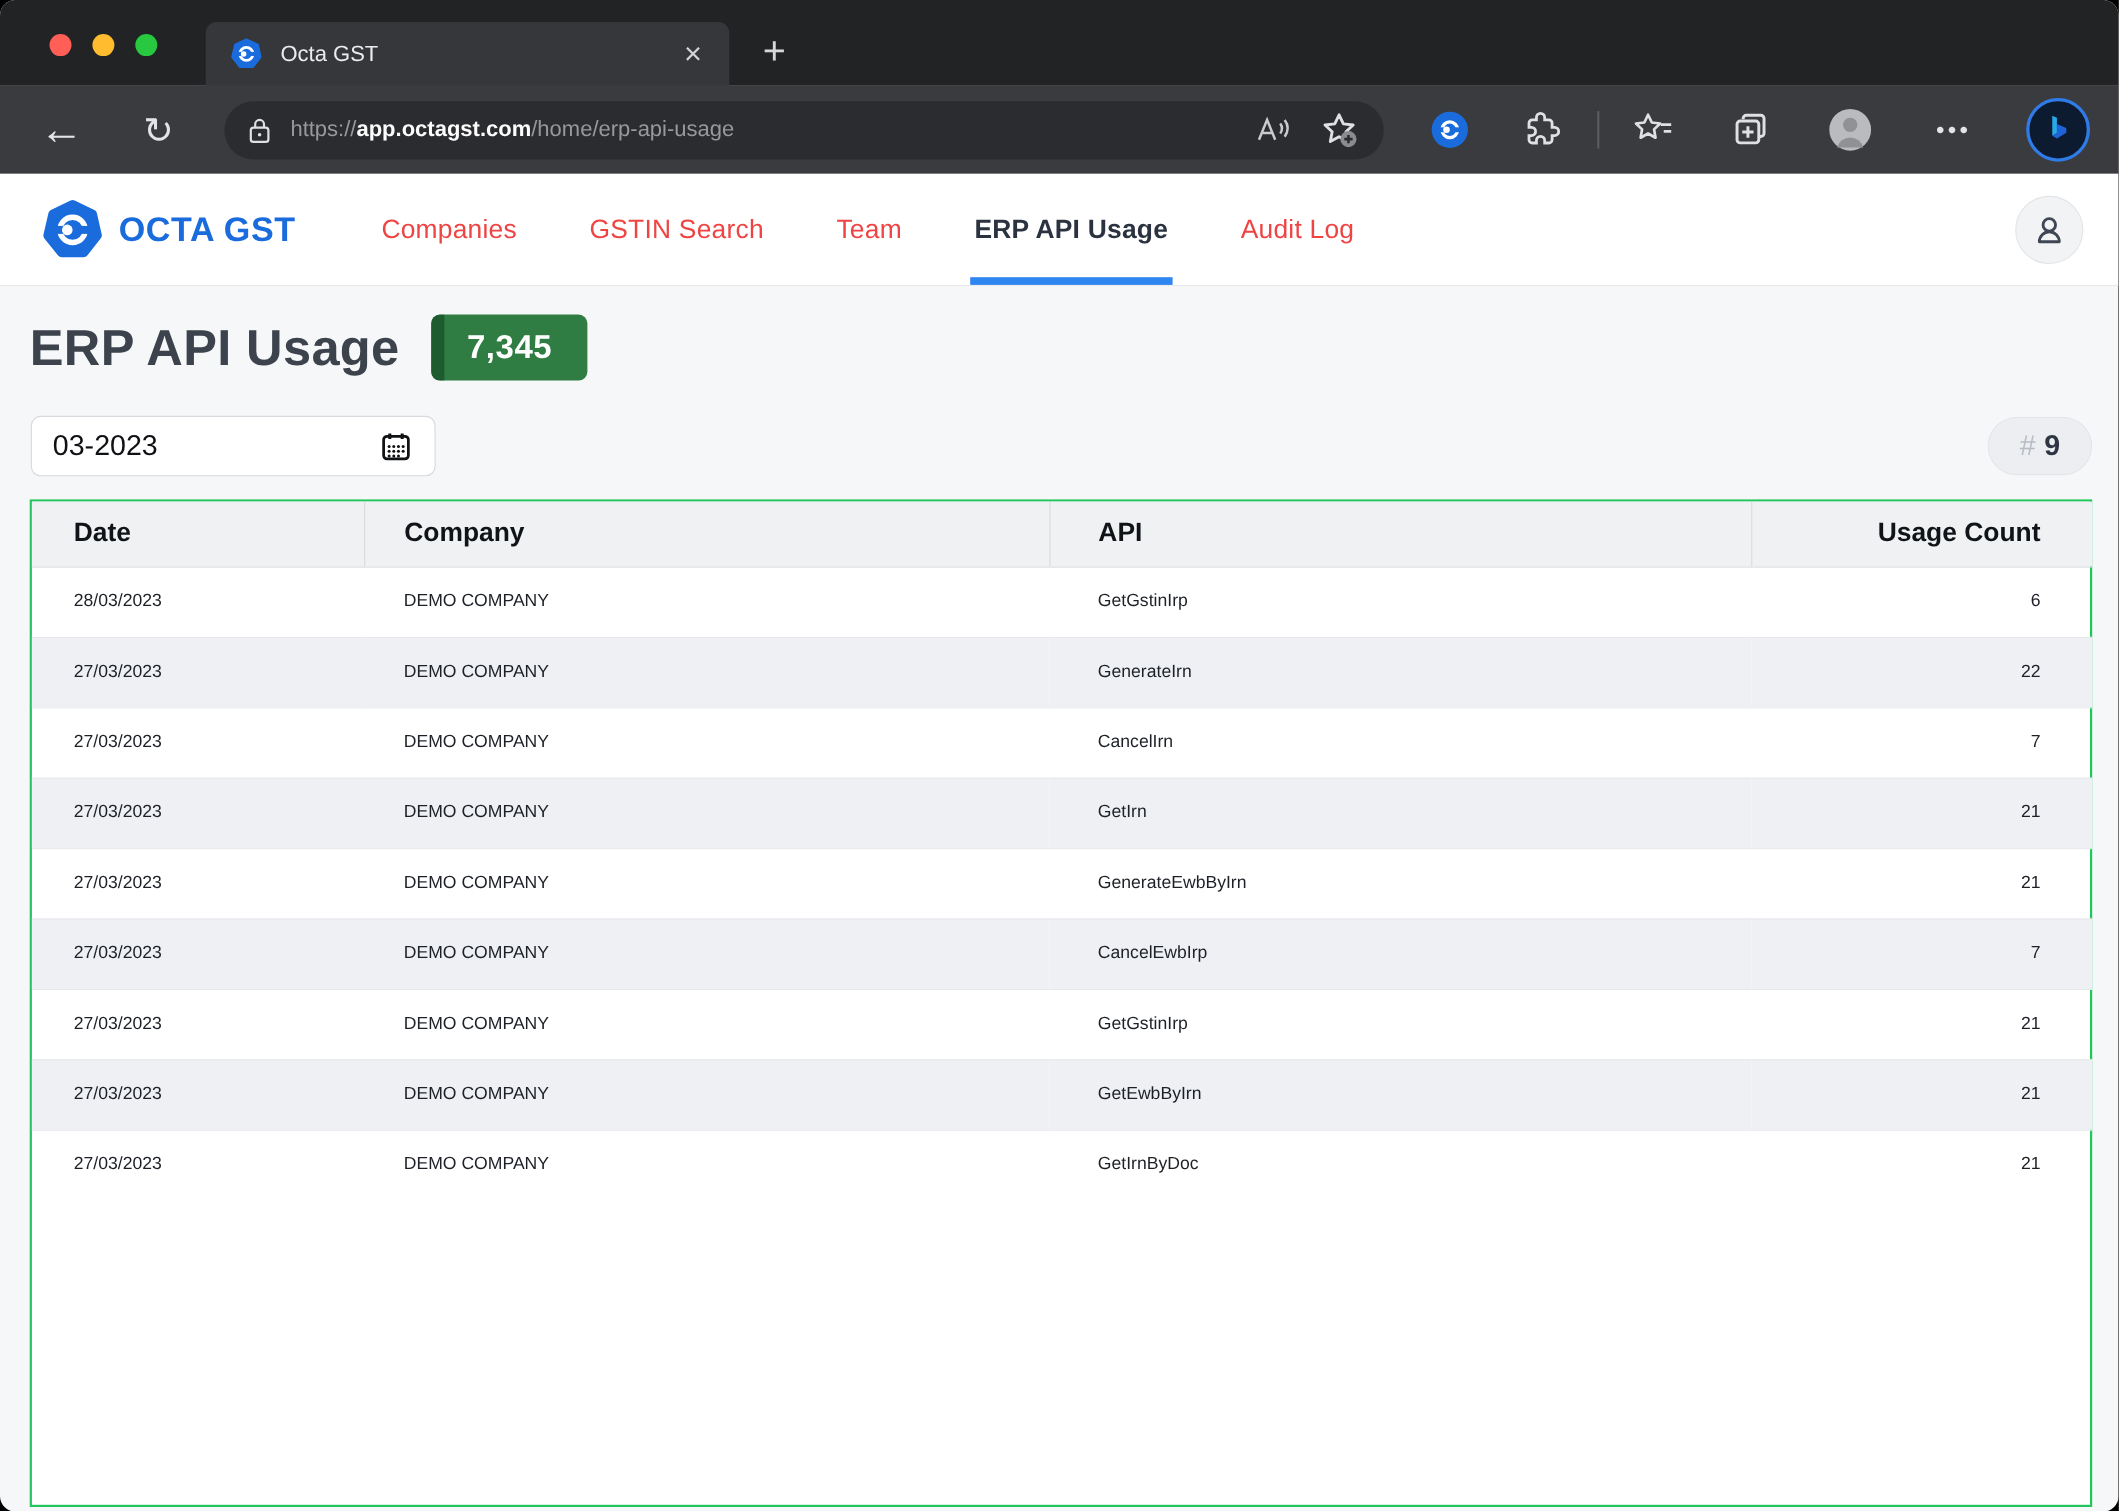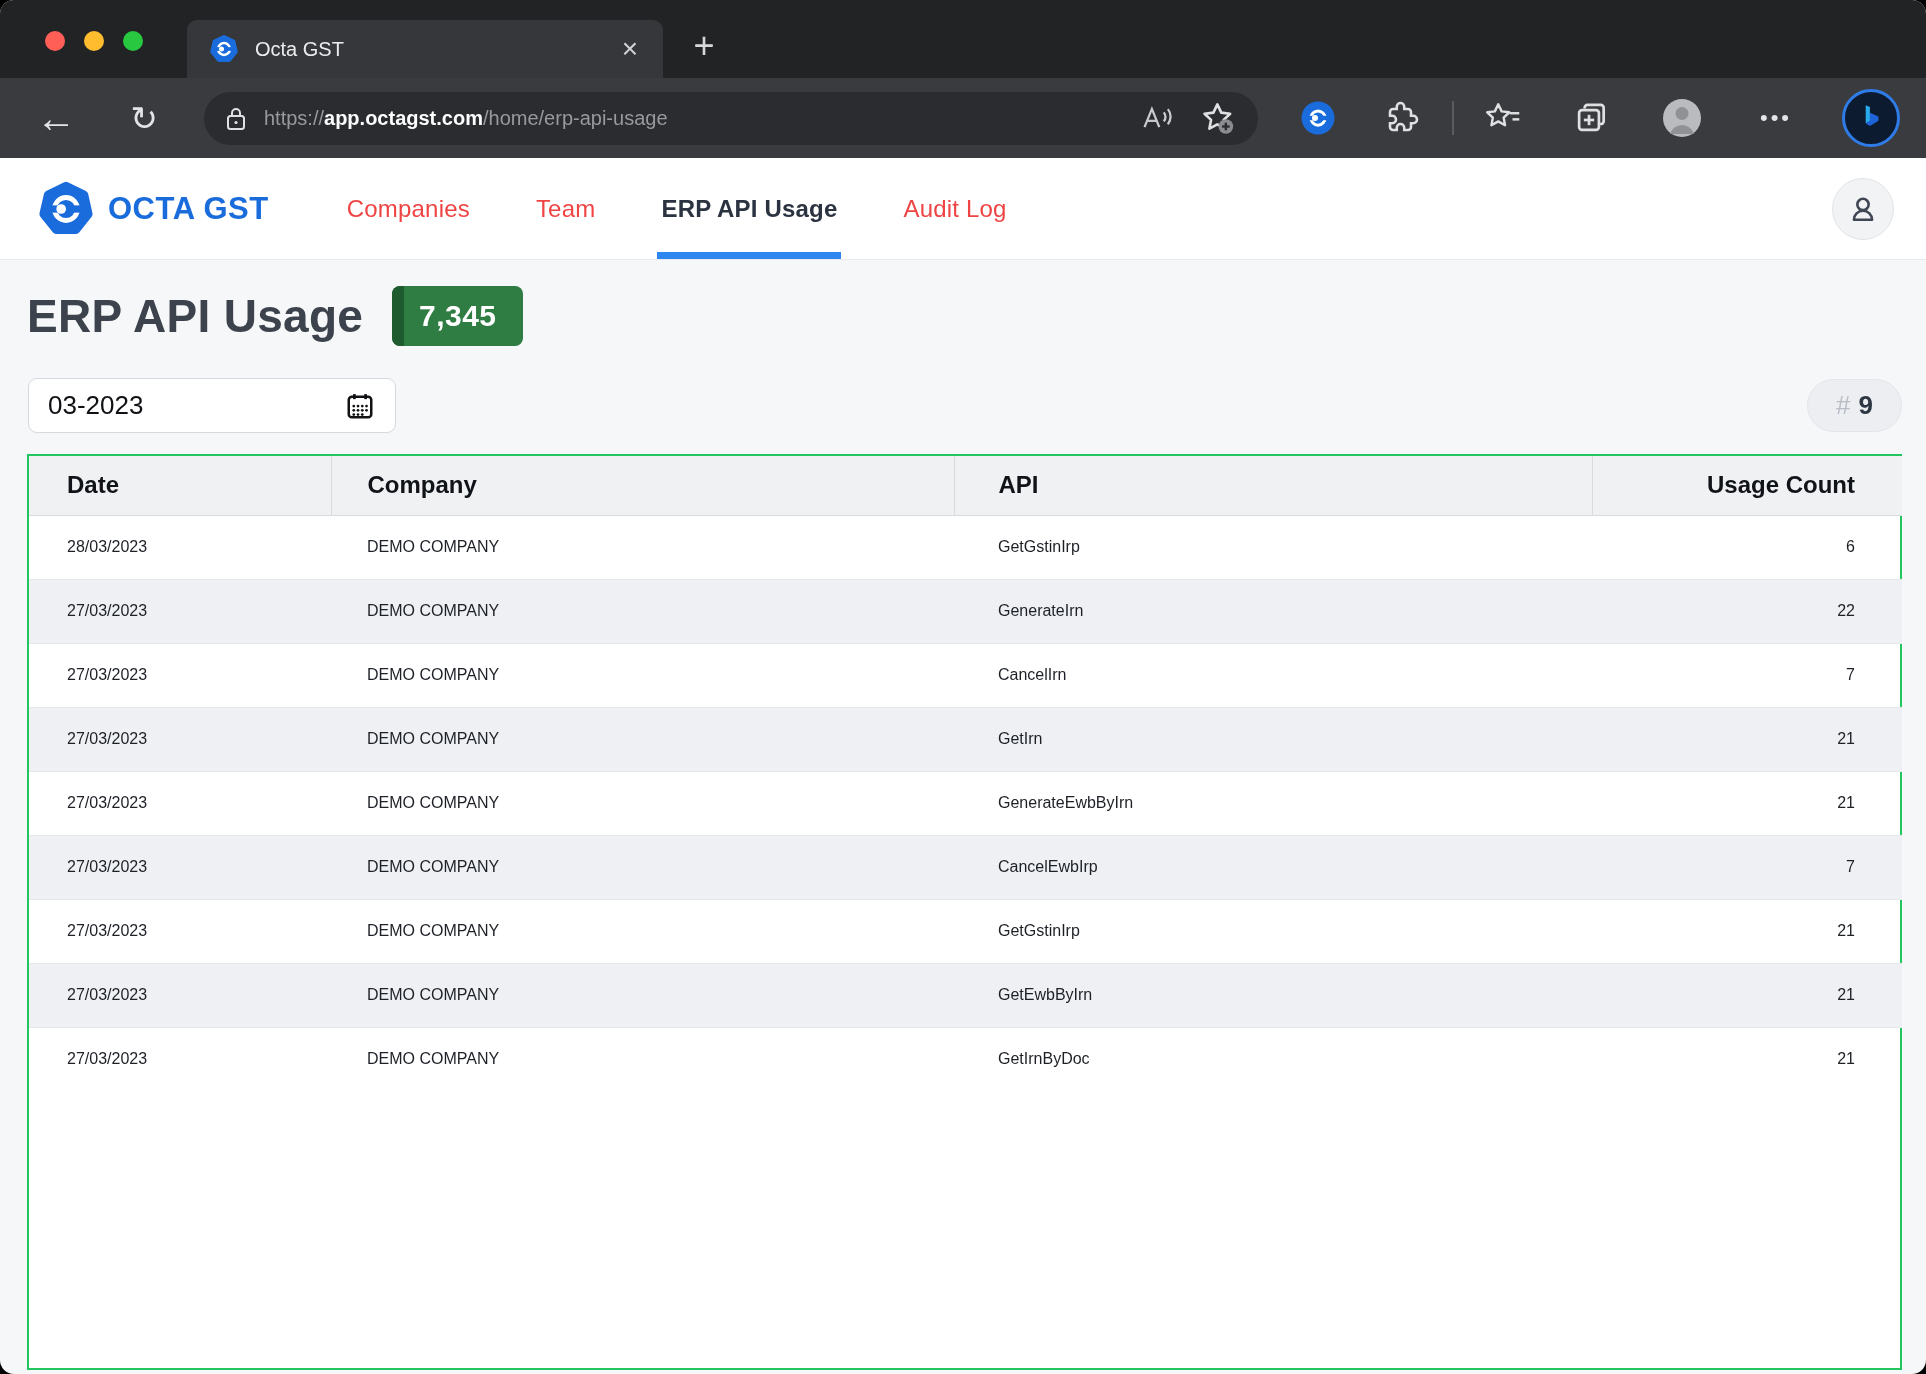--- a/index.html
+++ b/index.html
@@ -45,21 +45,21 @@
   .nav-avatar{margin-left:auto;width:62px;height:62px;border-radius:50%;background:#f2f3f5;border:1px solid #e2e4e7;display:flex;align-items:center;justify-content:center;}
 
   
   .tooltip{position:absolute;left:369px;top:211px;width:259px;height:59px;background:#303b4c;border-radius:8px;color:#f4f6f8;font-size:26px;display:flex;align-items:center;justify-content:center;z-index:40;}
   .tooltip-arrow{position:absolute;left:118px;top:59px;width:0;height:0;border-left:12px solid transparent;border-right:12px solid transparent;border-top:15px solid #303b4c;}
 
   
   .content{flex:1;position:relative;}
   .title-row{display:flex;align-items:center;margin:25px 24px 0 27px;height:61px;}
   .page-title{font-size:46px;font-weight:700;color:#3c434c;margin:0;letter-spacing:.3px;}
-  .balance-badge{margin-left:29px;width:131px;height:60px;background:#2f7d42;border-radius:8px;position:relative;overflow:hidden;display:flex;align-items:center;justify-content:center;}
+  .balance-badge{margin-left:29px;width:142px;height:60px;background:#2f7d42;border-radius:8px;position:relative;overflow:hidden;display:flex;align-items:center;justify-content:center;}
   .balance-badge::before{content:"";position:absolute;left:0;top:0;bottom:0;width:12px;background:#1e5c30;}
   .balance-text{color:#fff;font-size:30px;font-weight:700;letter-spacing:.5px;}
 
   .filter-row{display:flex;align-items:center;margin:32px 24px 0 28px;}
   .month-input{width:368px;height:55px;background:#fff;border:1px solid #d6d9dd;border-radius:9px;display:flex;align-items:center;padding:0 20px 0 19px;}
   .month-value{font-size:26px;color:#0f1114;flex:1;}
   .count-pill{margin-left:auto;width:95px;height:53px;border-radius:27px;background:#eceef1;border:1px solid #e3e5e9;display:flex;align-items:center;justify-content:center;font-size:26px;}
   .count-hash{color:#b8bcc4;margin-right:8px;}
   .count-num{color:#2e3643;font-weight:600;}
 
@@ -173,20 +173,21 @@
       <svg width="58" height="58" viewBox="0 0 48 48">
         <polygon points="24,5 38.9,12.2 42.5,28.2 32.3,41.1 15.8,41.1 5.5,28.2 9.2,12.2" fill="#1a6cdd" stroke="#1a6cdd" stroke-width="7" stroke-linejoin="round"></polygon>
         <circle cx="24" cy="24" r="9.5" fill="none" stroke="#fff" stroke-width="4"></circle>
         <rect x="10" y="21" width="28" height="6" fill="#1a6cdd"></rect>
         <circle cx="20" cy="24" r="4" fill="#fff"></circle>
       </svg>
       <span class="brand-name">OCTA GST</span>
     </div>
     <div class="nav">
         <div class="nav-item">Companies</div>
+        <div class="nav-item">GSTIN Search</div>
         <div class="nav-item">Team</div>
         <div class="nav-item active">ERP API Usage</div>
         <div class="nav-item">Audit Log</div>
       </div>
     <div class="nav-avatar">
       <svg width="34" height="34" viewBox="0 0 30 30">
         <circle cx="15" cy="11" r="5" fill="none" stroke="#3f4654" stroke-width="2.3"></circle>
         <path d="M7 24.5 a8 8 0 0 1 16 0z" fill="none" stroke="#3f4654" stroke-width="2.3" stroke-linejoin="round"></path>
       </svg>
     </div>

